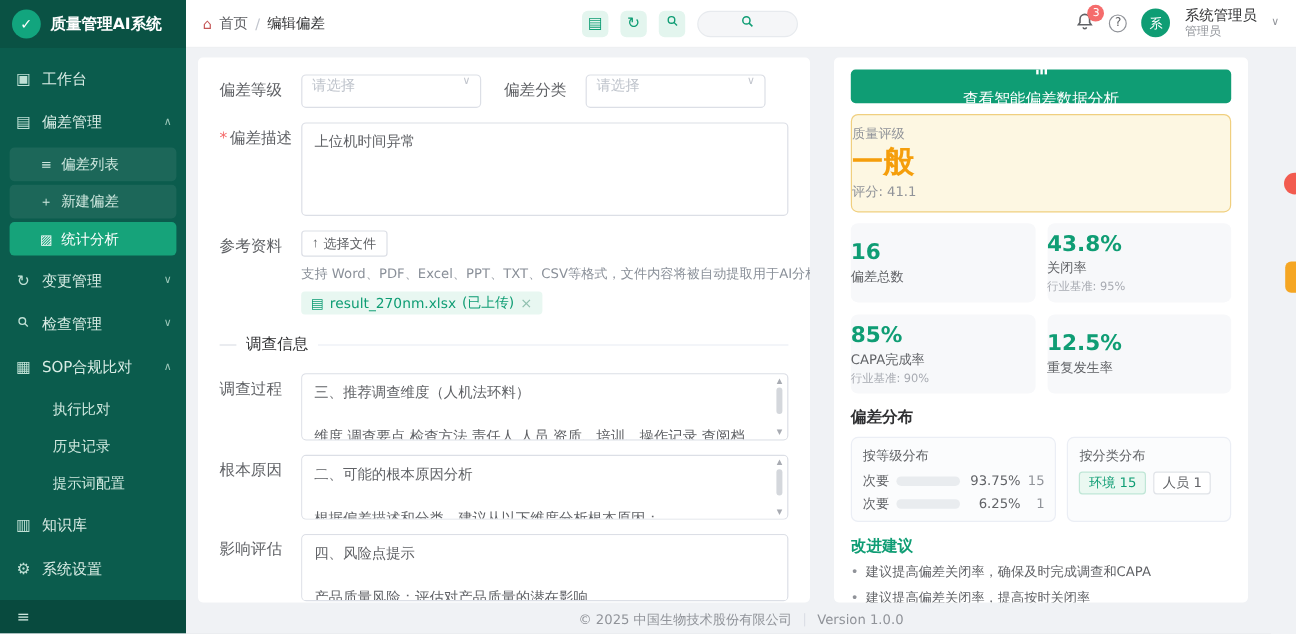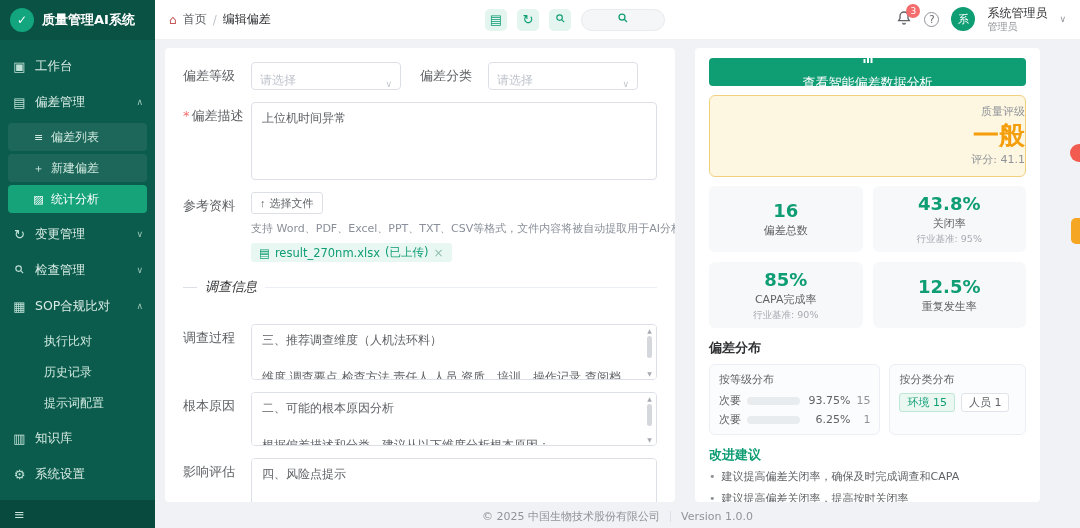--- a/index.html
+++ b/index.html
@@ -44,45 +44,45 @@
   .user-name { font-size:12px; color:#303133; }
   .user-role { font-size:10px; color:#909399; }
   .user-chev { color:#909399; font-size:9px; cursor:pointer; }
   
   .main { position:absolute; left:155px; top:40px; right:0; bottom:0; }
   .form-card { position:absolute; left:10px; top:8px; width:510px; bottom:26px; background:#fff; border-radius:4px; padding:14px 18px; overflow:hidden; }
   .form-row { display:flex; align-items:flex-start; margin-bottom:12px; }
   .form-label { width:68px; flex:none; text-align:left; padding-right:10px; font-size:13px; color:#606266; line-height:28px; white-space:nowrap; }
   .req { color:#f56c6c; margin-right:2px; }
   .half { display:flex; flex:1; }
-  .select-box { width:150px; height:28px; border:1px solid #dcdfe6; border-radius:4px; background:#fff; display:flex; align-items:flex-end; padding:0 8px; cursor:pointer; }
+  .select-box { width:150px; height:28px; border:1px solid #dcdfe6; border-radius:4px; background:#fff; display:flex; align-items:flex-start; padding:0 8px; cursor:pointer; }
   .select-placeholder { color:#bfc4cc; font-size:12px; flex:1; }
   .select-chev { color:#c0c4cc; font-size:9px; }
   .ta-wrap { position:relative; flex:1; }
   textarea.ta { width:100%; border:1px solid #dcdfe6; border-radius:4px; padding:6px 14px 6px 10px; font-family:"DejaVu Sans","Liberation Sans",sans-serif; font-size:12px; color:#606266; line-height:1.55; resize:none; outline:none; display:block; }
   .ta-scroll { position:absolute; right:3px; top:3px; bottom:3px; width:9px; display:flex; flex-direction:column; align-items:center; color:#a8abb2; font-size:6px; }
   .ta-thumb { width:5px; flex:0 0 22px; margin:2px 0; border-radius:3px; background:#d4d7dc; }
   .ta-track { flex:1; }
   .upload-btn { height:22px; border:1px solid #dcdfe6; border-radius:3px; background:#fff; color:#606266; font-size:11px; display:inline-flex; align-items:center; gap:4px; padding:0 8px; cursor:pointer; }
   .upload-hint { margin-top:7px; font-size:11px; color:#8a9099; white-space:nowrap; }
   .file-chip { margin-top:7px; display:inline-flex; align-items:center; gap:5px; background:#e8f7f1; border-radius:3px; padding:2px 8px; color:#0f9d74; font-size:11.5px; }
   .chip-close { color:#8fbfae; cursor:pointer; font-size:12px; }
-  .section-divider { display:flex; align-items:center; gap:8px; margin:16px 0 28px 0;font-style:italic; }
+  .section-divider { display:flex; align-items:center; gap:8px; margin:16px 0 15px 0; }
   .sd-dash { width:14px; height:1px; background:#dcdfe6; }
   .sd-title { font-size:13px; color:#303133; white-space:nowrap; }
   .sd-line { flex:1; height:1px; background:#ebeef5; }
   
   .analysis-card { position:absolute; left:540px; top:8px; width:345px; bottom:26px; background:#fff; border-radius:4px; padding:10px 14px; overflow:hidden; }
   .analysis-btn { height:28px; border-radius:4px; background:#0f9d74; color:#fff; font-size:13px; display:flex; align-items:center; justify-content:center; gap:6px; cursor:pointer;flex-direction:column; }
-  .rating-card { margin-top:9px; border:1px solid #f0cf7f; background:#fdf7e2; border-radius:6px; padding:8px 0 9px 0; display:flex; flex-direction:column; align-items:flex-end; }
+  .rating-card { margin-top:9px; border:1px solid #f0cf7f; background:#fdf7e2; border-radius:6px; padding:8px 0 9px 0; display:flex; flex-direction:column; align-items:flex-start; }
   .rating-label { font-size:11px; color:#909399; }
   .rating-value { font-size:26px; font-weight:bold; color:#f59e0b; line-height:1.2; margin:1px 0; }
   .rating-score { font-size:11px; color:#909399; }
   .stats-grid { margin-top:9px; display:grid; grid-template-columns:1fr 1fr; gap:10px; }
-  .stat-card { background:#f7f8fa; border-radius:6px; height:66px; display:flex; flex-direction:column; align-items:center; justify-content:center; gap:2px; }
+  .stat-card { background:#f7f8fa; border-radius:6px; height:66px; display:flex; flex-direction:column; align-items:flex-start; justify-content:center; gap:2px; }
   .stat-value { font-size:18px; font-weight:bold; color:#0f9d74; }
   .stat-label { font-size:11px; color:#606266; }
   .stat-sub { font-size:9.5px; color:#a8abb2; }
   .dist-title { margin-top:11px; font-size:13px; font-weight:bold; color:#303133; }
   .dist-row { margin-top:7px; display:flex; gap:9px; align-items:stretch; }
   .dist-box { border:1px solid #ebeef5; background:#fbfcfd; border-radius:6px; padding:7px 9px; }
   .dist-box.level { flex:1.3; }
   .dist-box.category { flex:1; }
   .dist-box-title { font-size:11px; color:#606266; margin-bottom:6px; }
   .level-row { display:flex; align-items:center; gap:6px; margin-top:4px; font-size:11px;justify-content:flex-end; }

